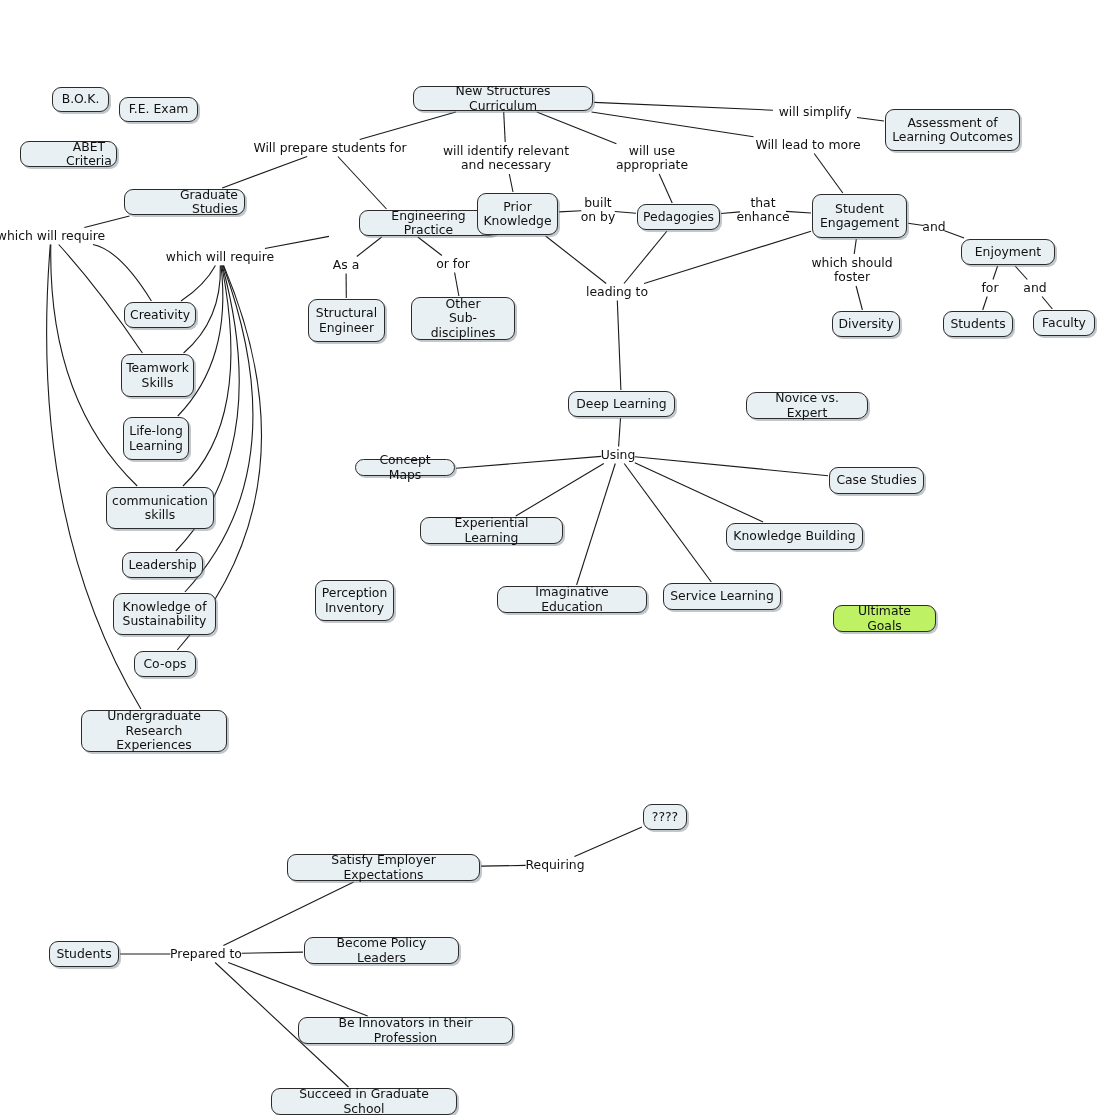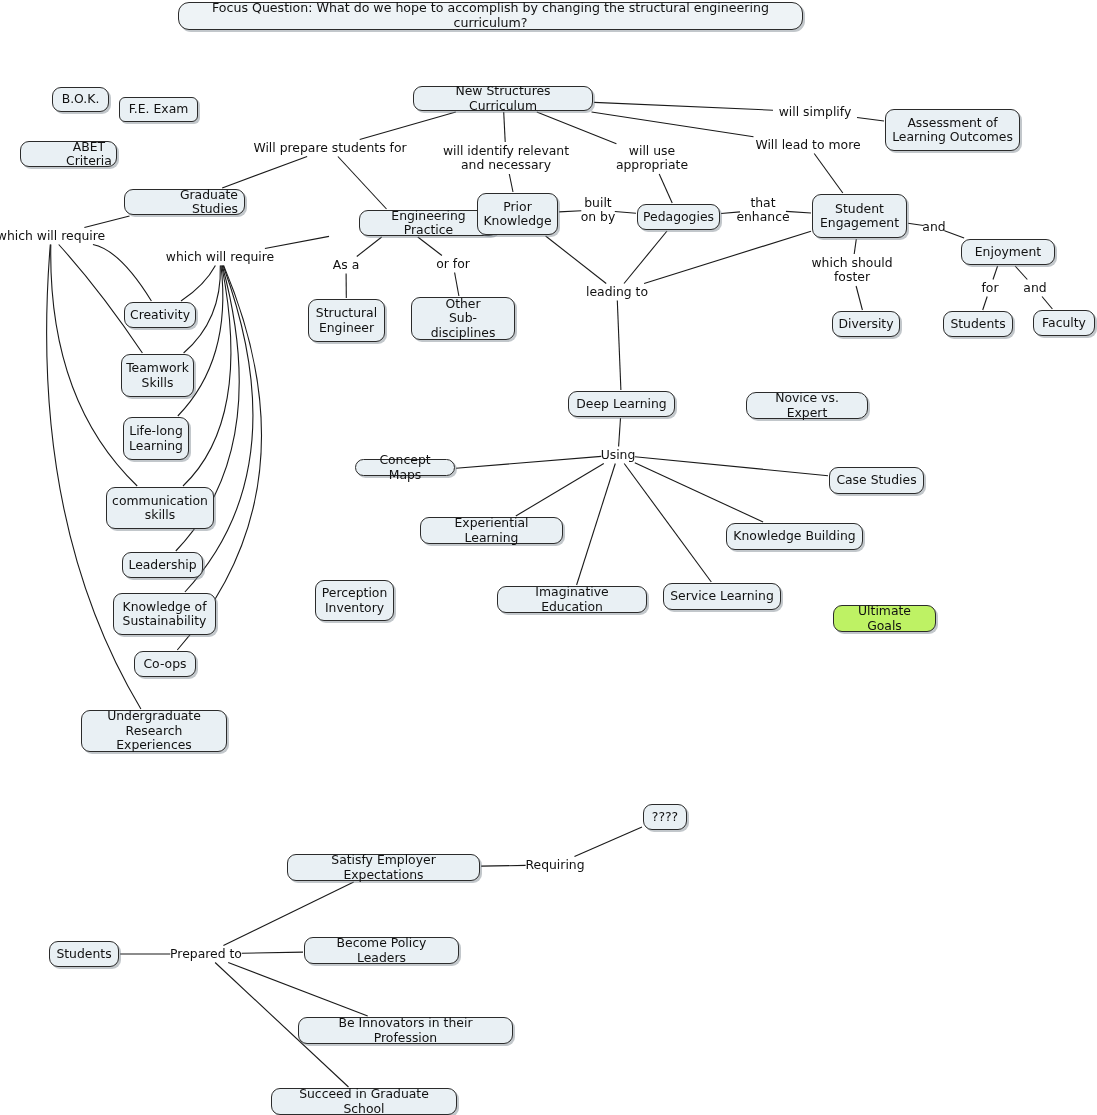--- a/index.html
+++ b/index.html
@@ -124,25 +124,24 @@
       <line x1="624.2" y1="463.5" x2="711.3" y2="582.0" fill="none" stroke="#1a1a1a" stroke-width="1.1"></line>
       <line x1="120.0" y1="954.0" x2="170.3" y2="954.0" fill="none" stroke="#1a1a1a" stroke-width="1.1"></line>
       <line x1="223.4" y1="945.5" x2="353.7" y2="882.0" fill="none" stroke="#1a1a1a" stroke-width="1.1"></line>
       <line x1="241.7" y1="953.3" x2="303.0" y2="952.1" fill="none" stroke="#1a1a1a" stroke-width="1.1"></line>
       <line x1="228.2" y1="962.5" x2="367.7" y2="1016.0" fill="none" stroke="#1a1a1a" stroke-width="1.1"></line>
       <line x1="215.1" y1="962.5" x2="348.5" y2="1087.0" fill="none" stroke="#1a1a1a" stroke-width="1.1"></line>
       <line x1="481.0" y1="866.1" x2="525.6" y2="865.4" fill="none" stroke="#1a1a1a" stroke-width="1.1"></line>
       <line x1="574.5" y1="856.5" x2="642.0" y2="827.0" fill="none" stroke="#1a1a1a" stroke-width="1.1"></line>
     </svg>
 
-  <div class="node focus" id="focus-question" style="left: 178px; top: 2px; width: 625px; height: 28px;">Focus Question:  What do we hope to accomplish by changing the structural engineering curriculum?</div>
 
   <div id="node-layer">
       <div class="node" style="left: 52px; top: 87px; width: 57px; height: 25px;">B.O.K.</div>
-      <div class="node" style="left: 119px; top: 97px; width: 79px; height: 25px; border-radius: 6px;">F.E. Exam</div>
+      <div class="node" style="left: 119px; top: 97px; width: 79px; height: 25px;">F.E. Exam</div>
       <div class="node" style="left: 20px; top: 141px; width: 97px; height: 26px; padding-left: 47px;">ABET Criteria</div>
       <div class="node" style="left: 413px; top: 86px; width: 180px; height: 25px;">New Structures Curriculum</div>
       <div class="node" style="left: 885px; top: 109px; width: 135px; height: 42px;">Assessment of
 Learning Outcomes</div>
       <div class="node" style="left: 124px; top: 189px; width: 121px; height: 26px; text-align: right;">Graduate Studies</div>
       <div class="node" style="left: 330px; top: 210px; width: 139px; height: 26px; margin-left: 29px;">Engineering Practice</div>
       <div class="node" style="left: 477px; top: 193px; width: 81px; height: 42px;">Prior
 Knowledge</div>
       <div class="node" style="left: 637px; top: 204px; width: 83px; height: 26px;">Pedagogies</div>
       <div class="node" style="left: 812px; top: 194px; width: 95px; height: 44px;">Student

